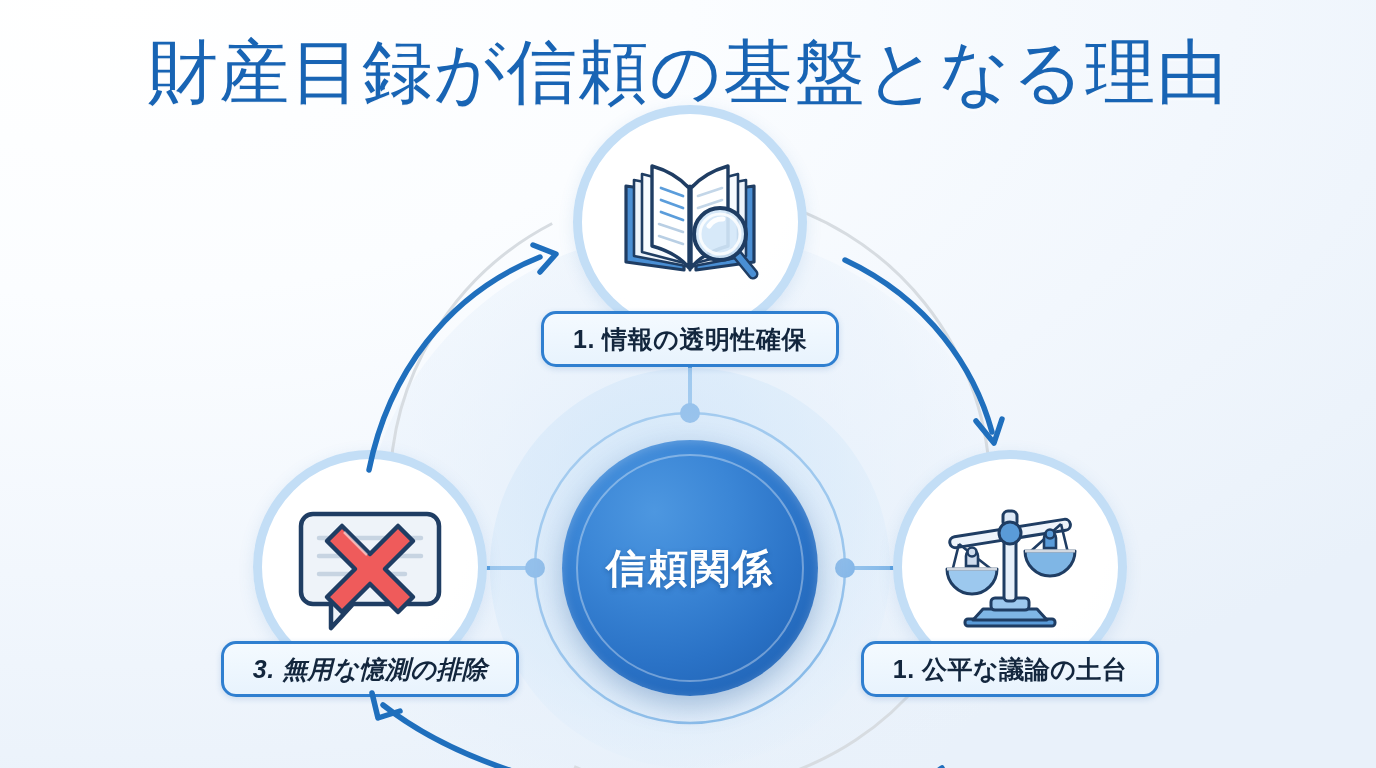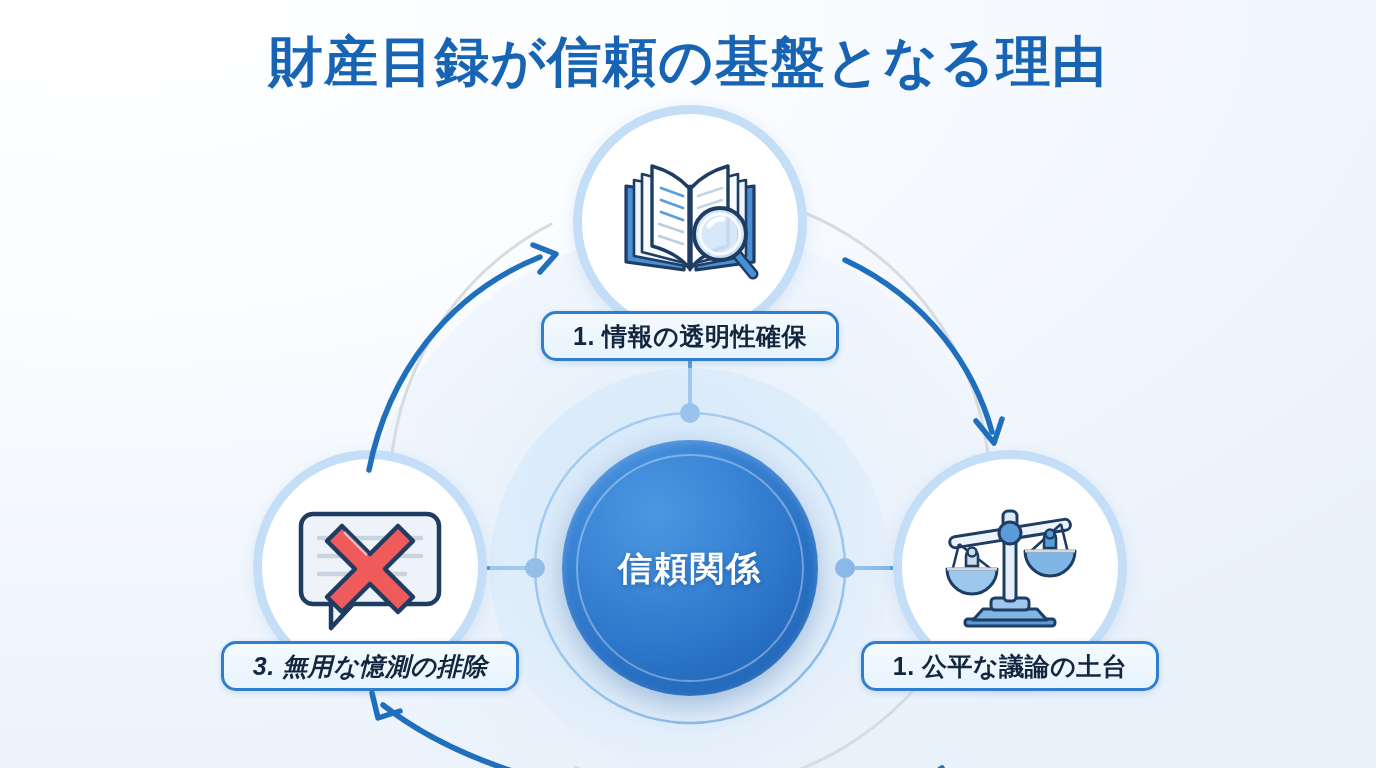--- a/index.html
+++ b/index.html
@@ -26,22 +26,22 @@
     pointer-events: none;
   }
 
   
   .title {
     position: absolute;
     left: 0;
     top: 26px;
     width: 1376px;
     text-align: center;
-    font-size: 54px;
-    font-weight: 700;
+    font-size: 70px;
+    font-weight: 400;
     letter-spacing: 1.5px;
     color: #1864b4;
     text-shadow: 0 2px 2px rgba(255,255,255,0.9), 0 1px 0 rgba(12,70,130,0.22);
     white-space: nowrap;
   }
 
   
   .hub-halo {
     position: absolute;
     border-radius: 50%;
@@ -59,21 +59,21 @@
   }
   .hub-inner-ring {
     position: absolute;
     border-radius: 50%;
     border: 2px solid rgba(255,255,255,0.34);
     pointer-events: none;
   }
   .hub-text {
     position: relative;
     color: #ffffff;
-    font-size: 34px;
+    font-size: 40px;
     font-weight: 700;
     line-height: 1.30;
     text-align: center;
     letter-spacing: 2px;
     text-shadow: 0 2px 5px rgba(12,60,120,0.42);
   }
 
   
   .node {
     position: absolute;
@@ -85,21 +85,21 @@
     display: flex;
     align-items: center;
     justify-content: center;
   }
   .node-icon { display: block; }
 
   
   .pill {
     position: absolute;
     box-sizing: border-box;
-    height: 50px;
+    height: 56px;
     border: 3px solid #2f7fd0;
     border-radius: 15px;
     background: linear-gradient(180deg, #f4faff 0%, #e8f3fd 100%);
     color: #13263d;
     font-size: 25px;
     font-weight: 700;
     letter-spacing: 0.5px;
     display: flex;
     align-items: center;
     justify-content: center;

